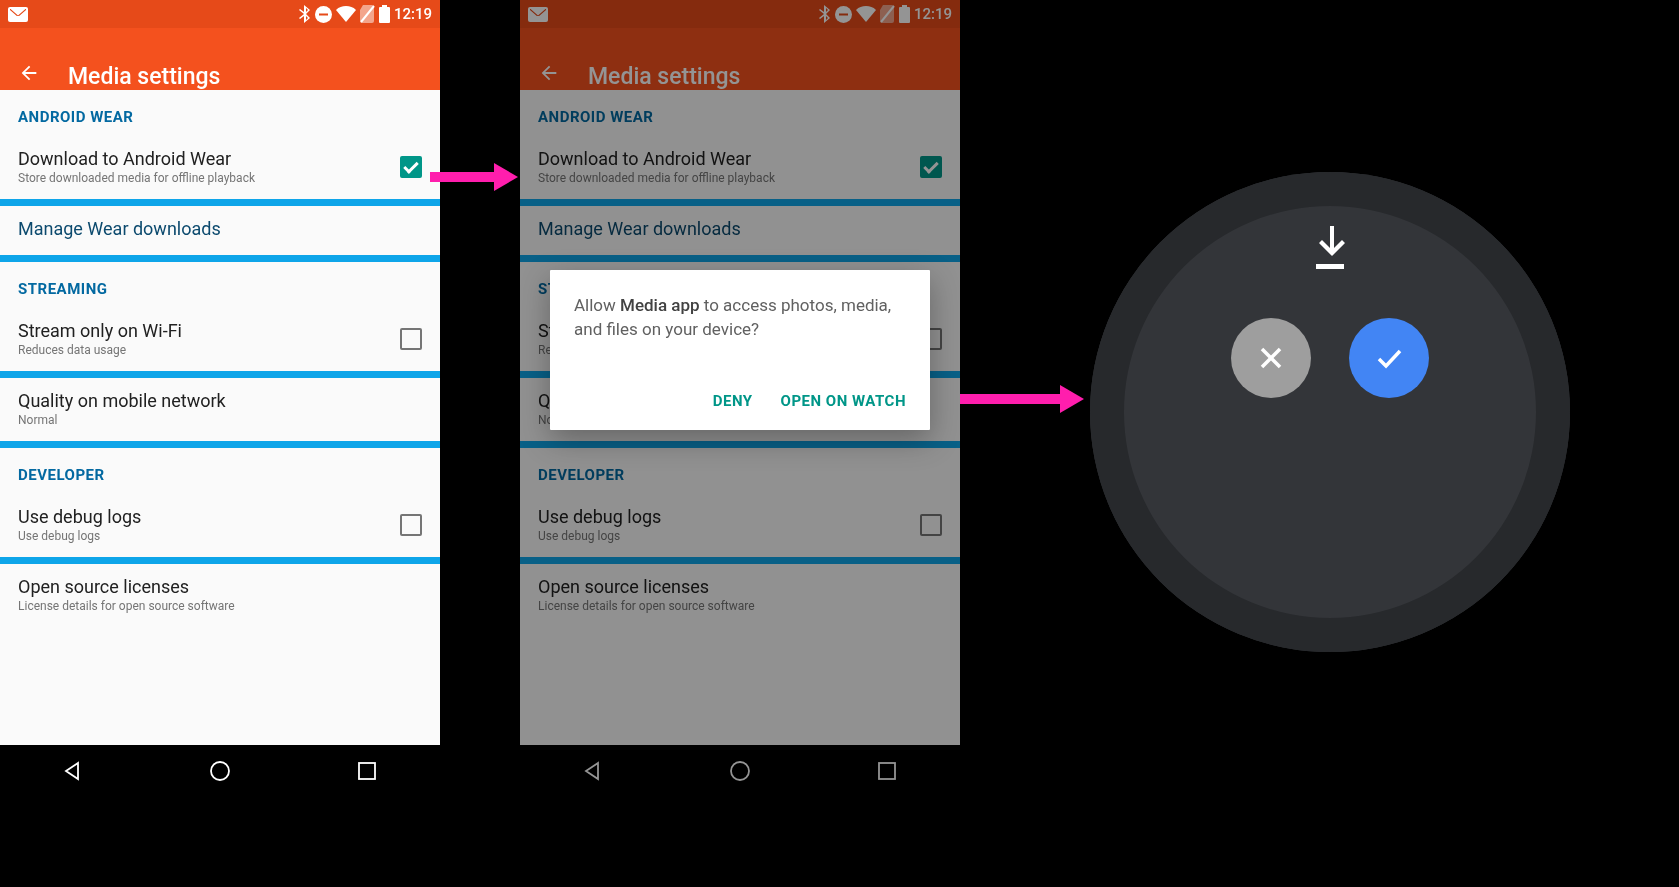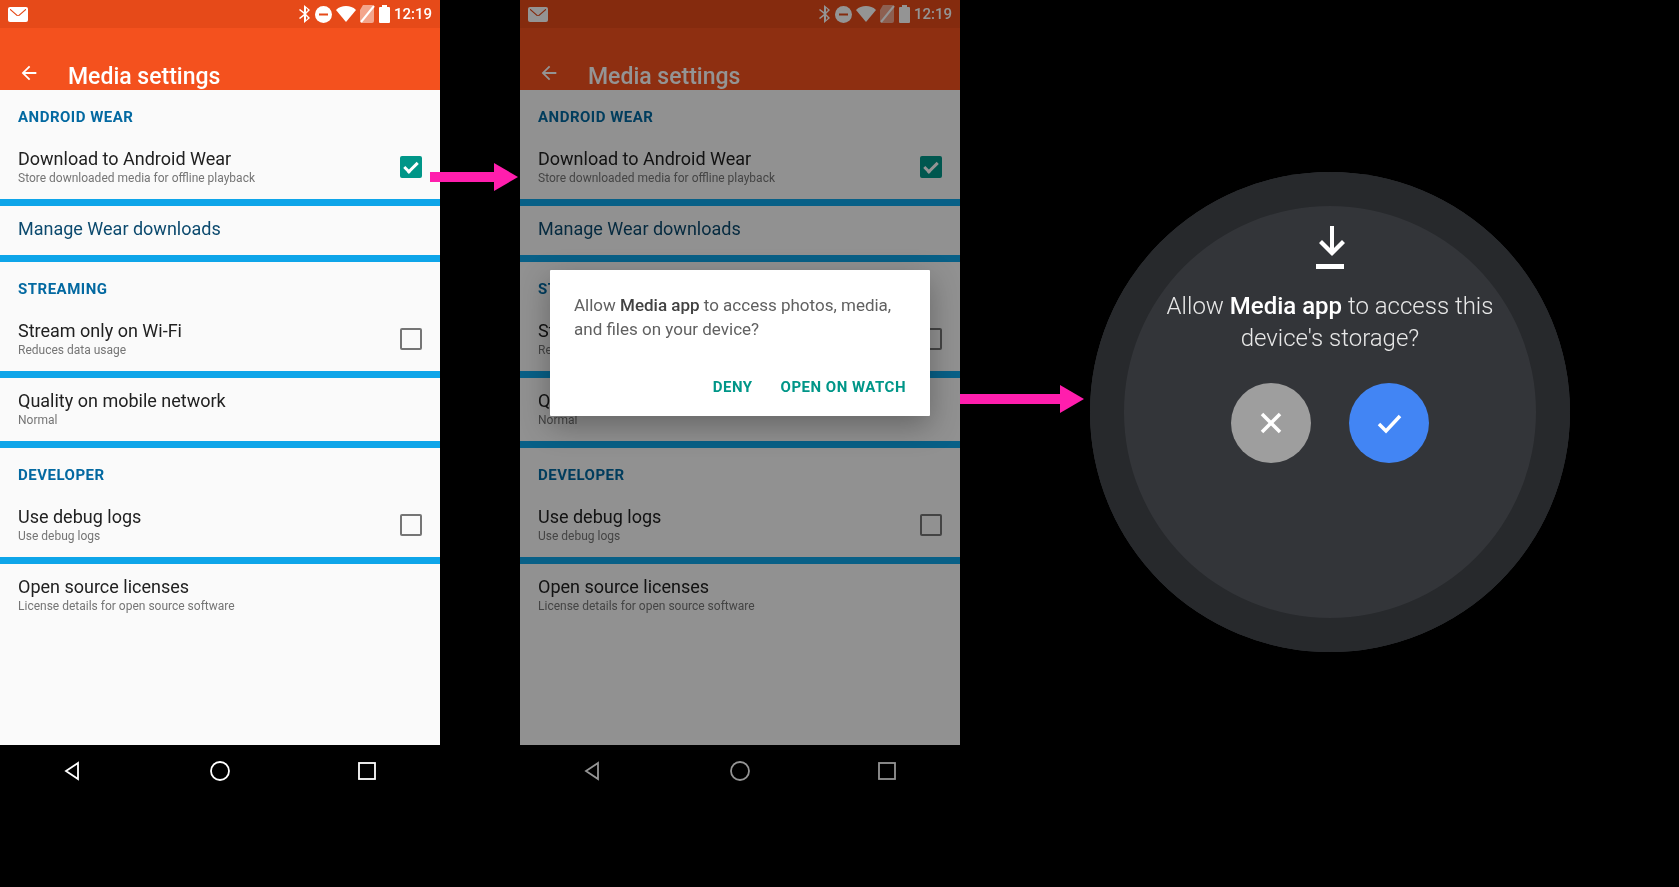--- a/index.html
+++ b/index.html
@@ -34,21 +34,21 @@
 .checkbox.checked::after { content: ""; position: absolute; left: 5px; top: 1px; width: 5px; height: 11px; border: solid #fff; border-width: 0 3px 3px 0; transform: rotate(45deg); }
 
 .nav-bar { height: 52px; background: #000; display: flex; align-items: center; justify-content: space-around; }
 .nav-btn { width: 24px; height: 24px; display: flex; align-items: center; justify-content: center; }
 
 .scrim { position: absolute; inset: 0; background: rgba(0,0,0,0.42); }
 .dialog { position: absolute; left: 30px; right: 30px; top: 270px; background: #fff; border-radius: 1px; padding: 24px 24px 12px; box-shadow: 0 10px 30px rgba(0,0,0,0.3); }
 .dialog-text { font-size: 17px; color: #616161; line-height: 1.4; }
 .dialog-text b { color: #424242; font-weight: 500; }
 .dialog-actions { display: flex; justify-content: flex-end; gap: 28px; margin-top: 36px; padding-bottom: 8px; }
-.dialog-btn { color: #009688; font-size: 15px; font-weight: 700; letter-spacing: 0.5px; cursor: pointer; }
+.dialog-btn { color: #009688; font-size: 15px; font-weight: 700; letter-spacing: 0.5px; cursor: pointer; margin-top: 14px; }
 
 .arrow { position: absolute; height: 14px; display: flex; align-items: center; }
 .arrow-line { height: 10px; background: #FF1EAD; }
 .arrow-head { width: 0; height: 0; border-top: 14px solid transparent; border-bottom: 14px solid transparent; border-left: 24px solid #FF1EAD; }
 .arrow1 { left: 430px; top: 170px; }
 .arrow1 .arrow-line { width: 64px; }
 .arrow2 { left: 960px; top: 392px; }
 .arrow2 .arrow-line { width: 100px; }
 
 .watch { position: absolute; left: 1090px; top: 172px; width: 480px; height: 480px; border-radius: 50%; background: #333539; box-shadow: inset 0 0 0 34px #27292c; display: flex; flex-direction: column; align-items: center; padding-top: 54px; }
@@ -276,23 +276,20 @@
     <div class="arrow-head"></div>
   </div>
 
 <div class="watch">
   <div class="watch-download-icon">
     <svg width="40" height="46" viewBox="0 0 40 46" fill="#fff">
         <path d="M20 0v22l-8-8-3 3 13 13 13-13-3-3-8 8V0h-4z"></path>
         <rect x="6" y="38" width="28" height="5"></rect>
       </svg>
   </div>
-  <div class="watch-text">
-    <span>Allow </span><b>Media app</b><span>  to access this device's storage?</span>
-  </div>
   <div class="watch-actions">
     <div class="watch-btn deny">
       <svg width="30" height="30" viewBox="0 0 30 30" stroke="#fff" stroke-width="3.5">
           <line x1="6" y1="6" x2="24" y2="24"></line>
           <line x1="24" y1="6" x2="6" y2="24"></line>
         </svg>
     </div>
     <div class="watch-btn allow">
       <svg width="34" height="34" viewBox="0 0 34 34" stroke="#fff" stroke-width="3.5" fill="none">
           <polyline points="7,18 14,25 28,10"></polyline>

